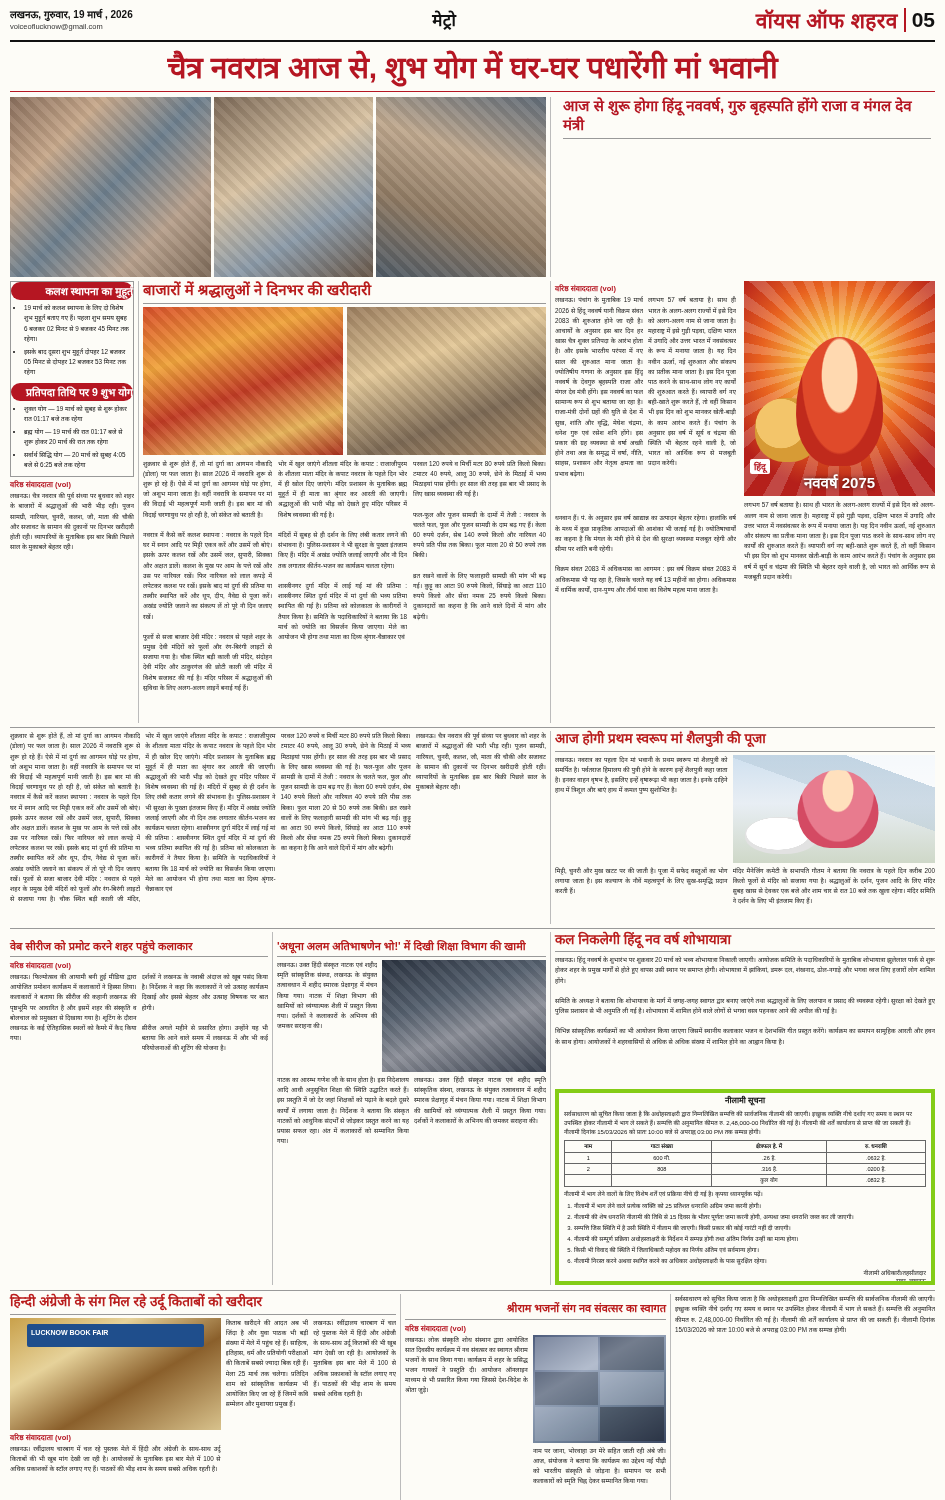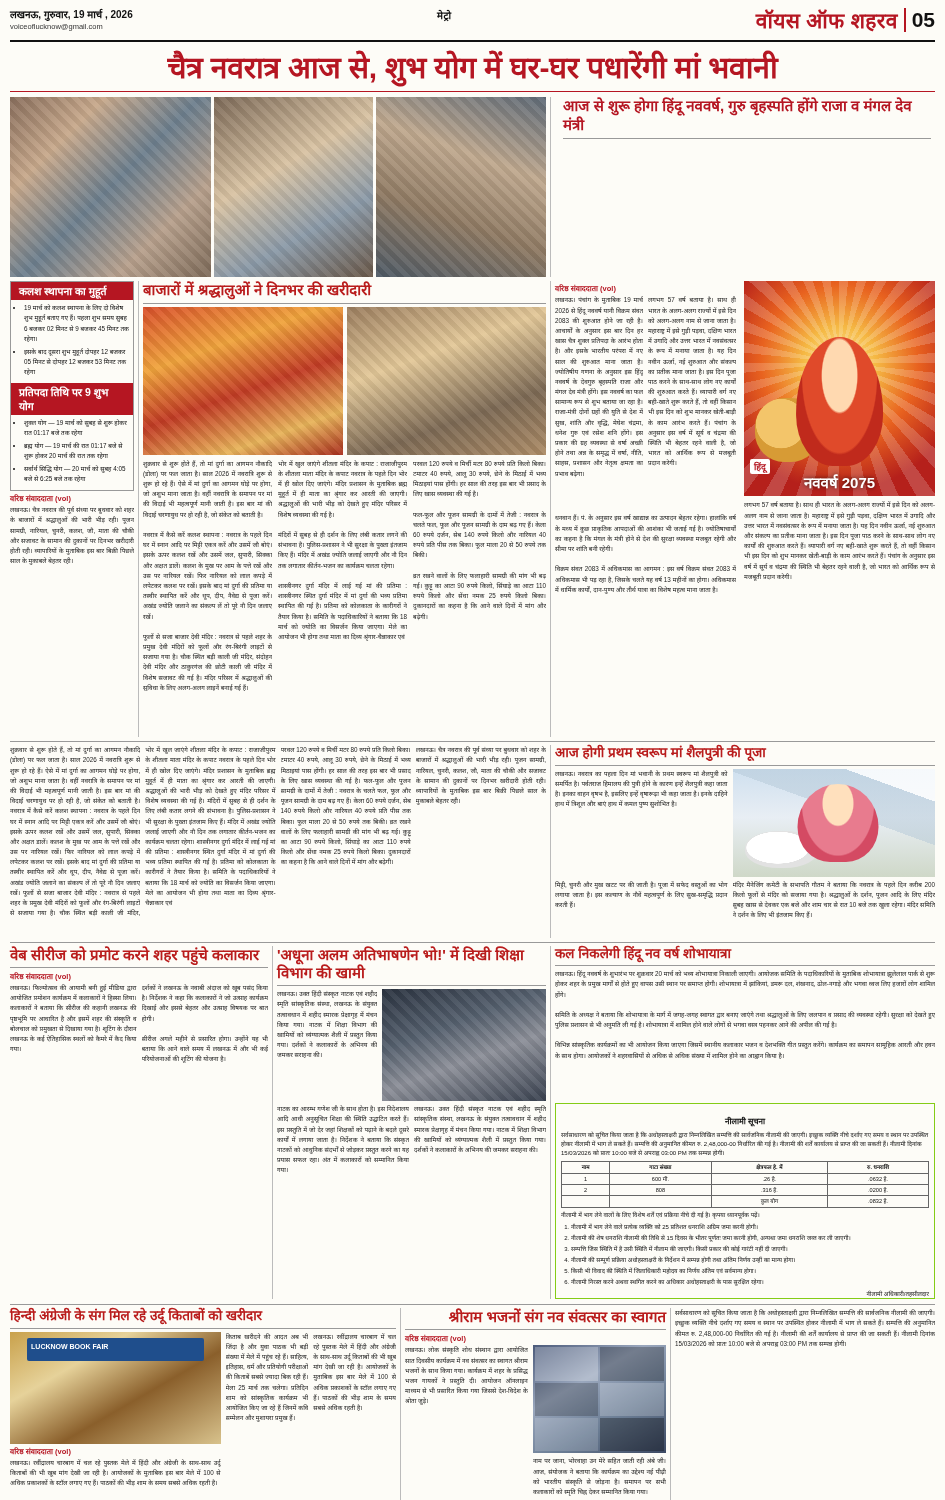--- a/index.html
+++ b/index.html
@@ -11,21 +11,21 @@
     color: #111;
     overflow: hidden;
   }
   .page { width:945px; height:1500px; position:relative; padding: 6px 10px 0 10px; }
 
   
   .masthead { display:flex; align-items:flex-start; justify-content:space-between; padding-bottom:4px; }
   .mh-left { font-size:9px; line-height:1.35; padding-top:2px; }
   .mh-left .date { font-weight:bold; font-size:10px; }
   .mh-left .mail { font-size:7.5px; color:#333; }
-  .mh-center { font-size:10px; font-weight:bold; letter-spacing:.5px; padding-top:2px; }
+  .mh-center { font-size:17px; font-weight:bold; letter-spacing:.5px; padding-top:2px; }
   .mh-right { display:flex; align-items:center; gap:6px; }
   .mh-right .brand { font-size:21px; font-weight:bold; color:#b51622; letter-spacing:.3px; }
   .mh-right .pno { font-size:21px; font-weight:bold; color:#111; border-left:2px solid #b51622; padding-left:6px; }
   .rule-thick { border-top:2.5px solid #111; margin:2px 0 0 0; }
 
   
   .main-headline {
     text-align:center; font-size:30px; font-weight:bold; color:#b51622;
     letter-spacing:-.2px; line-height:1.18; padding:8px 0 6px 0;
   }
@@ -48,21 +48,21 @@
       linear-gradient(135deg,#8a6f5d 0%,#c8a98c 25%,#6d7f8e 50%,#b8a18d 75%,#7d6a58 100%); }
   .photo .g2 { position:absolute; inset:0; opacity:.55; background:
       repeating-linear-gradient(45deg, rgba(255,255,255,.10) 0 5px, rgba(0,0,0,.10) 5px 10px); }
   .photo.temple .g1 { background: linear-gradient(160deg,#d94f2b 0%,#f0a43c 30%,#c23b24 55%,#e8b45a 80%,#a82c1c 100%); }
   .photo.stage .g1 { background: linear-gradient(160deg,#2b3340 0%,#55606e 35%,#8d9099 60%,#3a4250 100%); }
   .photo.fair .g1 { background: linear-gradient(150deg,#c9a14b 0%,#e6d29a 30%,#8a5f2b 60%,#d8c28c 100%); }
   .photo.video .g1 { background: linear-gradient(150deg,#4b5a7a 0%,#9aa7bd 35%,#6d7f96 65%,#3d4a63 100%); }
 
   
   .boxed { border:1px solid #999; }
-  .red-band { background:#b51622; color:#fff; font-weight:bold; font-size:10.5px; text-align:left; padding:2px 8px; }
+  .red-band { background:#b51622; color:#fff; font-weight:bold; font-size:10.5px; text-align:right; padding:2px 0;border-radius:9px; }
   .bullets { font-size:6.3px; line-height:1.6; padding:3px 4px; }
   .bullets li { margin-bottom:3px; }
   .bullets ul { margin:0; padding-left:9px; }
 
   
   .devi { position:relative; overflow:hidden; background:#d63b1f; }
   .devi .sky { position:absolute; inset:0; background:
      radial-gradient(circle at 50% 38%, #ffe9a8 0%, #f5b944 22%, #e8621f 48%, #b5201b 78%); }
   .devi .rays { position:absolute; inset:0; background:
      repeating-conic-gradient(from 0deg at 50% 38%, rgba(255,255,255,.18) 0deg 6deg, rgba(255,255,255,0) 6deg 12deg); }
@@ -81,32 +81,32 @@
      linear-gradient(180deg,#cfe0ef 0%,#e8eef4 45%,#cfd8c8 100%); }
   .shail .mount { position:absolute; inset:0; background:
      linear-gradient(200deg, rgba(255,255,255,.8) 0 18%, rgba(180,200,215,.5) 18% 42%, rgba(255,255,255,0) 42%); }
   .shail .dev { position:absolute; left:52%; top:14%; width:40%; height:72%; transform:translateX(-50%);
      background: radial-gradient(ellipse at 50% 25%, #ffe0bd 0 26%, #e87b8e 28% 62%, #d44a63 64% 100%);
      border-radius:50% 50% 40% 40%/55% 55% 45% 45%; }
   .shail .cow { position:absolute; left:6%; bottom:8%; width:36%; height:34%;
      background: radial-gradient(ellipse at 45% 45%, #ffffff 0 55%, #e2e2e2 56% 100%); border-radius:46%; }
 
   
-  .notice { border:1px solid #84cc16; padding:12px 5px; font-size:6px; line-height:1.5; }
+  .notice { border:4px solid #84cc16; padding:2px 5px; font-size:6px; line-height:1.5; }
   .notice h4 { margin:0 0 3px 0; text-align:center; font-size:8px; }
   .notice table { width:100%; border-collapse:collapse; font-size:5.6px; margin:3px 0; }
   .notice th, .notice td { border:1px solid #666; padding:1px 2px; text-align:center; }
   .notice ol { margin:3px 0 0 0; padding-left:10px; }
   .notice ol li { margin-bottom:2px; }
   .notice .stamp { text-align:right; font-size:6px; margin-top:3px; line-height:1.4; }
 
   .sec-head { font-weight:bold; color:#b51622; }
   .hl-15 { font-size:15px; line-height:1.22; }
   .hl-13 { font-size:13.5px; line-height:1.22; }
-  .hl-11 { font-size:15px; line-height:1.22; }
+  .hl-11 { font-size:11px; line-height:1.22;margin-top:8px; }
   .black { color:#b91c1c; }
 </style>
 </head>
 <body>
 
 <div class="page">
 
   <div class="masthead">
     <div class="mh-left">
       <div class="date">लखनऊ, गुरुवार, 19 मार्च , 2026</div>

